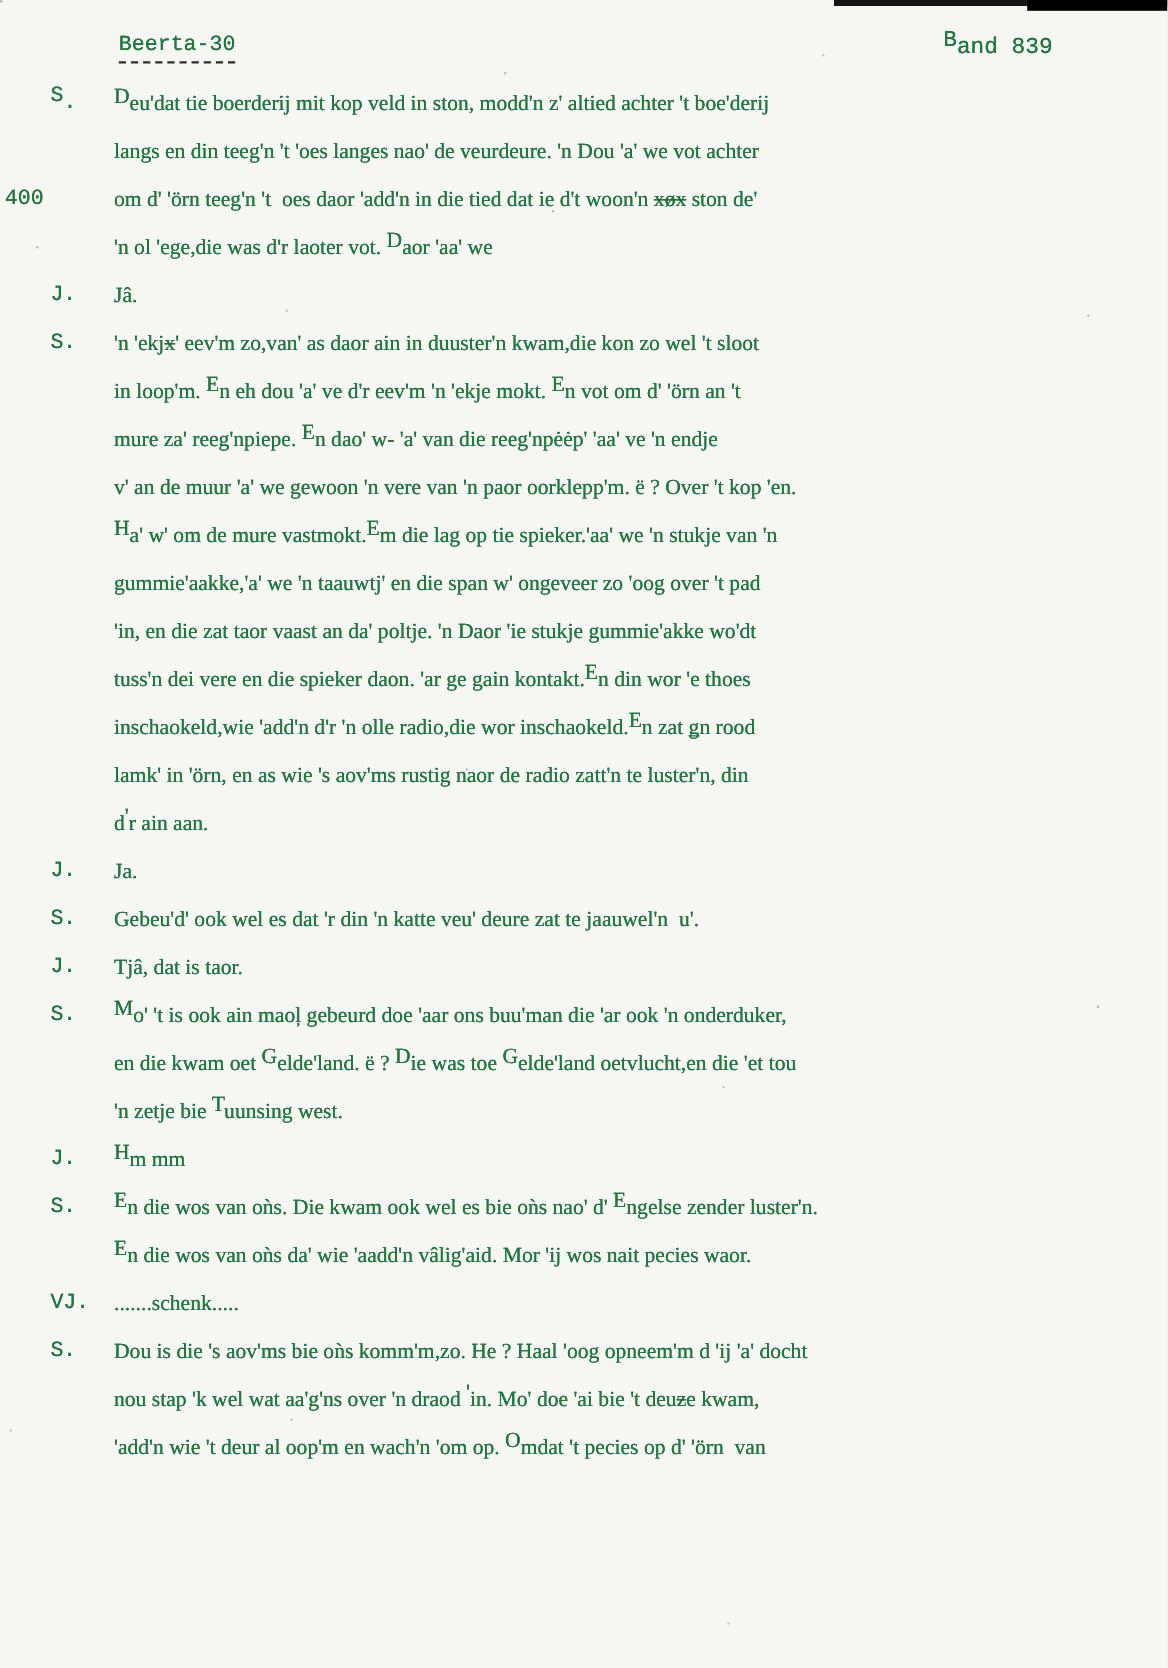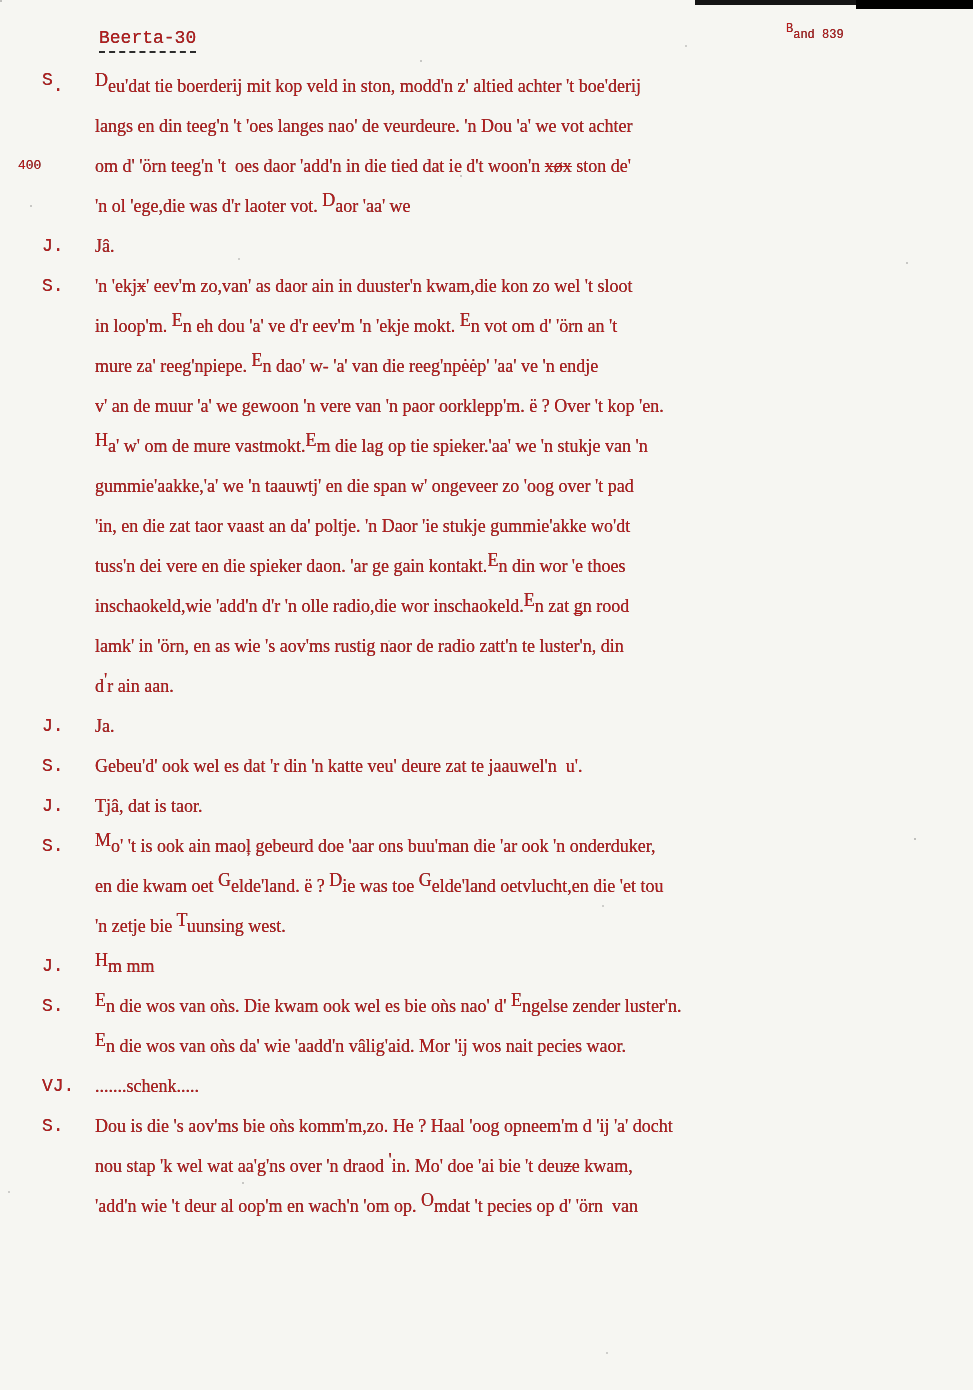--- a/index.html
+++ b/index.html
@@ -2,33 +2,33 @@
 <html><head>
 <meta charset="utf-8">
 <style>
   html,body{margin:0;padding:0;background:#e9e9e6;}
   .page{
     position:relative;
     width:973px;height:1390px;
     background:#f6f6f2;
     overflow:hidden;
     font-family:"Liberation Mono","DejaVu Sans Mono",monospace;
-    color:#b91c1c;
+    color:#15803d;
     text-shadow:0 0 .5px rgba(25,25,25,.85);
   }
   .scan-bar-thin{position:absolute;top:0;left:695px;width:278px;height:5px;background:#151515;}
   .scan-bar-thick{position:absolute;top:0;left:856px;width:117px;height:9px;background:#000;}
   .header-title{
     position:absolute;left:99px;top:28px;font-size:18px;
     border-bottom:2px dashed #2c2c2c;padding-bottom:3px;white-space:pre;
   }
-  .band{position:absolute;left:786px;top:28px;font-size:12px;white-space:pre;}
+  .band{position:absolute;left:786px;top:28px;font-size:19px;white-space:pre;}
   .lines{position:absolute;left:0;top:66px;width:973px;}
   .row{position:relative;height:40px;line-height:40px;}
-  .num{position:absolute;left:18px;font-size:13px;white-space:pre;}
+  .num{position:absolute;left:4px;font-size:18px;white-space:pre;}
   .spk{position:absolute;left:42px;font-size:18px;white-space:pre;}
   .txt{position:absolute;left:95px;font-size:18px;white-space:pre;font-family:Liberation Serif, serif;}
   .raised{position:relative;top:-6px;}
   .lowered{position:relative;top:8px;font-size:13px;}
   .struck{text-decoration:line-through;}
   .noise{
     position:absolute;top:0;left:0;width:2px;height:2px;border-radius:50%;
     background:rgba(40,40,40,.35);
     box-shadow:420px 60px 0 rgba(40,40,40,.3), 685px 45px 0 rgba(40,40,40,.25),
       1005px 30px 0 rgba(40,40,40,.3), 460px 175px 0 rgba(40,40,40,.3),

